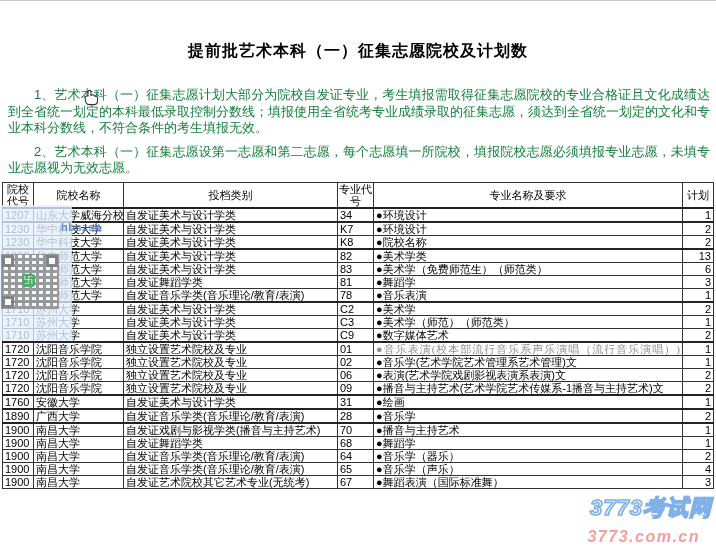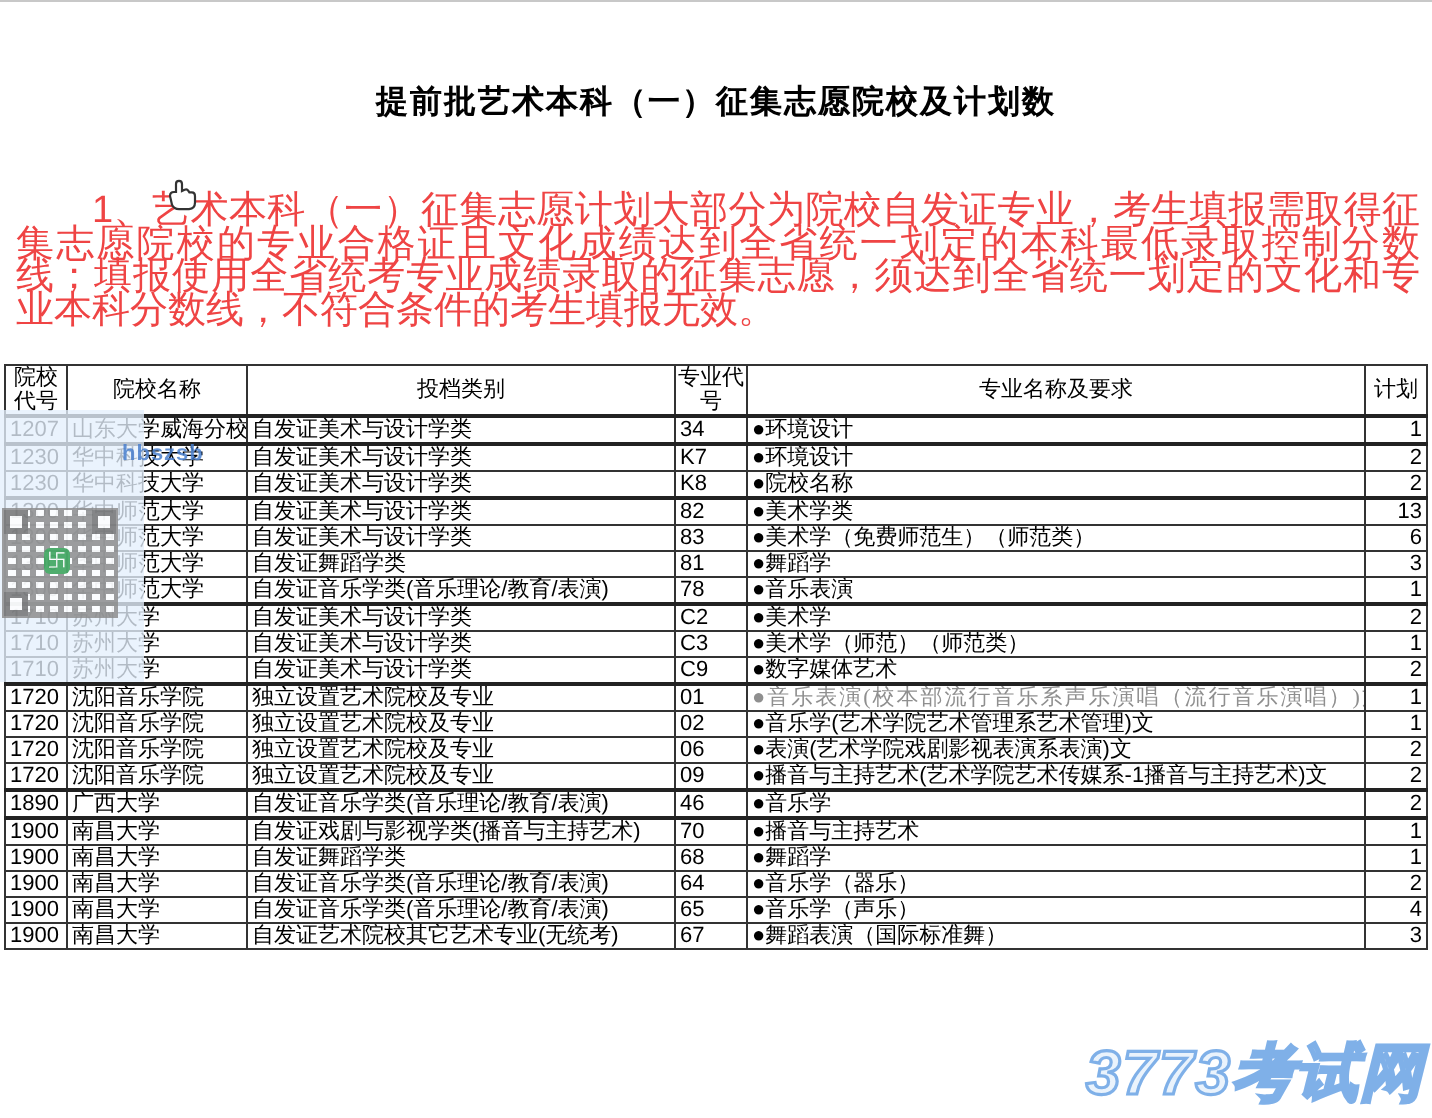--- a/index.html
+++ b/index.html
@@ -1,21 +1,21 @@
 <!DOCTYPE html>
 <html><head>
 <meta charset="utf-8">
 <style>
   html,body{margin:0;padding:0;background:#fff;}
   .page{position:relative;width:716px;height:559px;background:#fff;overflow:hidden;
         font-family:"Liberation Sans","DejaVu Sans",sans-serif;color:#111;border-top:1px solid #c8c8c8;}
   .title{position:absolute;top:40px;left:0;width:716px;text-align:center;
          font-size:16px;font-weight:bold;letter-spacing:1px;color:#000;margin:0;}
-  .intro{position:absolute;top:97px;left:8px;width:702px;font-size:19px;line-height:16.5px;
-         text-align:justify;color:#ef4444;}
+  .intro{position:absolute;top:86px;left:8px;width:702px;font-size:13px;line-height:16.5px;
+         text-align:justify;color:#15803d;}
   .intro p{margin:0 0 7px 0;text-indent:2em;}
   .hand-cursor{position:absolute;left:81px;top:88px;width:19px;height:17px;}
   
   table.plan{position:absolute;top:181px;left:2px;width:711px;border-collapse:collapse;
              table-layout:fixed;font-size:11px;color:#000;}
   table.plan th{border:1px solid #333;font-weight:normal;text-align:center;
                 padding:0;line-height:12px;height:24px;border-bottom:2px solid #222;margin-left:24px;}
   table.plan td{border:1px solid #333;padding:0 2px;height:12px;line-height:12px;
                 white-space:nowrap;overflow:hidden;}
   table.plan tr.sep td{border-top:2px solid #222;}
@@ -30,35 +30,36 @@
          background-image:repeating-linear-gradient(0deg,#8a8a8a 0 3px,transparent 3px 6px),
                           repeating-linear-gradient(90deg,#8a8a8a 0 3px,rgba(255,255,255,.75) 3px 7px);}
   .wm-qr .finder{position:absolute;width:12px;height:12px;border:3px solid #6f6f6f;
                  background:#fff;box-sizing:border-box;}
   .wm-qr .f-tl{left:1px;top:1px;} .wm-qr .f-tr{right:1px;top:1px;} .wm-qr .f-bl{left:1px;bottom:1px;}
   .wm-qr .qr-logo{position:absolute;left:21px;top:20px;width:13px;height:13px;background:#2e9e4f;
                   border-radius:3px;color:#fff;font-size:9px;line-height:13px;text-align:center;}
   .wm-id{position:absolute;left:61px;top:220px;font-size:11px;font-weight:bold;
          color:rgba(72,126,205,.85);letter-spacing:.5px;}
   
-  .wm-logo{position:absolute;right:4px;top:492px;font-size:31px;font-weight:bold;font-style:italic;
+  .wm-logo{position:absolute;right:4px;top:492px;font-size:22px;font-weight:bold;font-style:italic;
            letter-spacing:1px;color:#eaf3fc;-webkit-text-stroke:1.6px #7fb0e8;
-           text-shadow:0 0 1px #8ab7ea;margin-top:23px;}
+           text-shadow:0 0 1px #8ab7ea;}
   .wm-url{position:absolute;right:16px;top:527px;font-size:16px;font-weight:bold;
           color:rgba(244,140,134,.85);letter-spacing:1.5px;font-style:italic;}
 </style>
 </head>
 <body>
 
 <div class="page">
 
   <h1 class="title">提前批艺术本科（一）征集志愿院校及计划数</h1>
 
   <div class="intro">
     <p>1、艺术本科（一）征集志愿计划大部分为院校自发证专业，考生填报需取得征集志愿院校的专业合格证且文化成绩达到全省统一划定的本科最低录取控制分数线；填报使用全省统考专业成绩录取的征集志愿，须达到全省统一划定的文化和专业本科分数线，不符合条件的考生填报无效。</p>
+    <p>2、艺术本科（一）征集志愿设第一志愿和第二志愿，每个志愿填一所院校，填报院校志愿必须填报专业志愿，未填专业志愿视为无效志愿。</p>
   </div>
 
   <span class="hand-cursor">
     <svg width="19" height="17" viewBox="0 0 19 17">
       <path d="M4 9 q0-2 2-2 l1 0 0-4 q0-1.6 1.5-1.6 q1.5 0 1.5 1.6 l0 3.5 1.3-.6 q1.2-.5 1.8.4 l.6.9 1.2 0 q1.6 0 1.6 2 l0 3 q0 3-3 3.4 l-5 0 q-2.5 0-3.5-2.2 z" fill="#ffffff" stroke="#333" stroke-width="1.1"></path>
     </svg>
   </span>
 
   <table class="plan">
     <colgroup>
@@ -186,24 +187,32 @@
         </tr>
         <tr>
           <td class="c-code">1720</td>
           <td class="c-name">沈阳音乐学院</td>
           <td class="c-type">独立设置艺术院校及专业</td>
           <td class="c-mcode">09</td>
           <td class="c-major">●播音与主持艺术(艺术学院艺术传媒系-1播音与主持艺术)文</td>
           <td class="c-plan">2</td>
         </tr>
         <tr class="sep">
+          <td class="c-code">1760</td>
+          <td class="c-name">安徽大学</td>
+          <td class="c-type">自发证美术与设计学类</td>
+          <td class="c-mcode">31</td>
+          <td class="c-major">●绘画</td>
+          <td class="c-plan">1</td>
+        </tr>
+        <tr class="sep">
           <td class="c-code">1890</td>
           <td class="c-name">广西大学</td>
           <td class="c-type">自发证音乐学类(音乐理论/教育/表演)</td>
-          <td class="c-mcode">46</td>
+          <td class="c-mcode">28</td>
           <td class="c-major">●音乐学</td>
           <td class="c-plan">2</td>
         </tr>
         <tr class="sep">
           <td class="c-code">1900</td>
           <td class="c-name">南昌大学</td>
           <td class="c-type">自发证戏剧与影视学类(播音与主持艺术)</td>
           <td class="c-mcode">70</td>
           <td class="c-major">●播音与主持艺术</td>
           <td class="c-plan">1</td>
@@ -246,14 +255,15 @@
   <div class="wm-fade"></div>
   <div class="wm-id">hbszsb</div>
   <div class="wm-qr">
     <span class="finder f-tl"></span>
     <span class="finder f-tr"></span>
     <span class="finder f-bl"></span>
     <span class="qr-logo">卐</span>
   </div>
 
   <div class="wm-logo">3773考试网</div>
+  <div class="wm-url">3773.com.cn</div>
 
 </div>
 
 </body></html>

